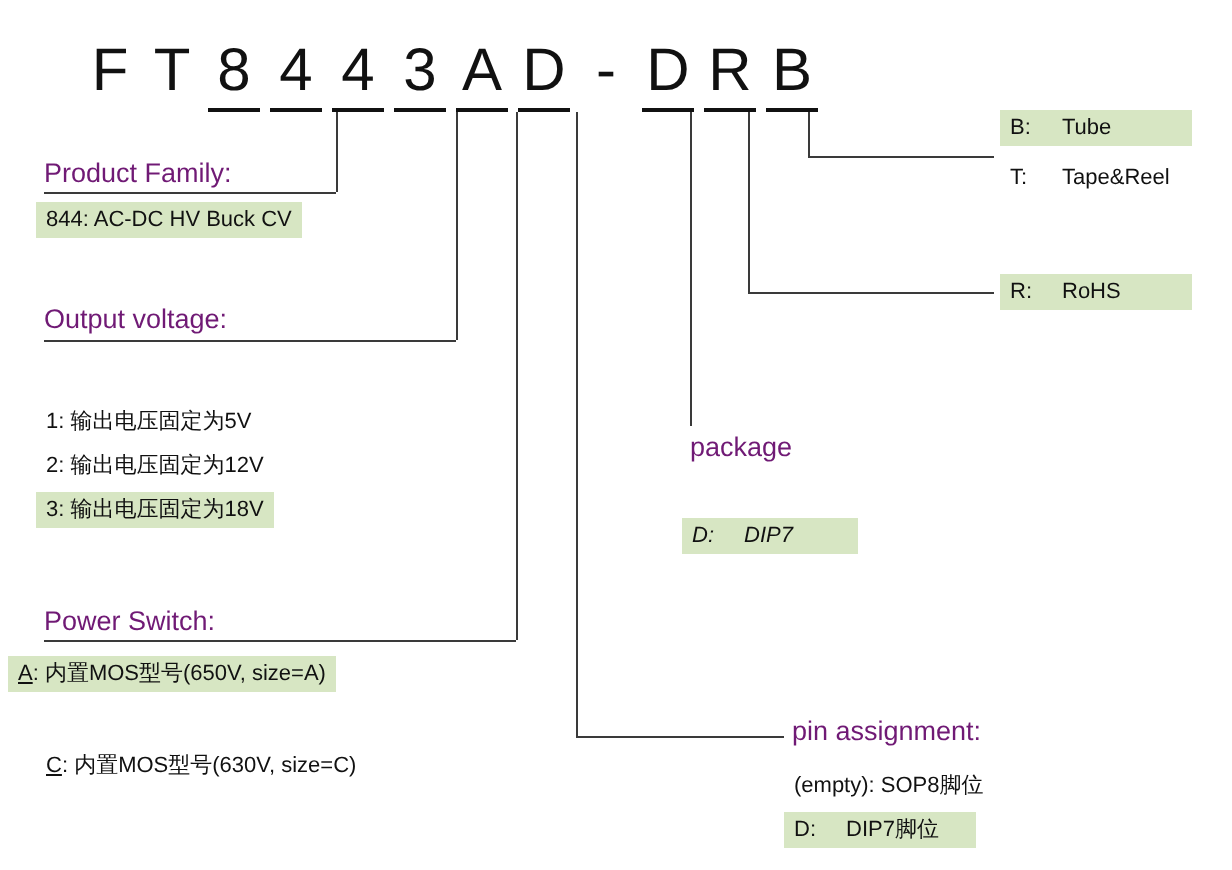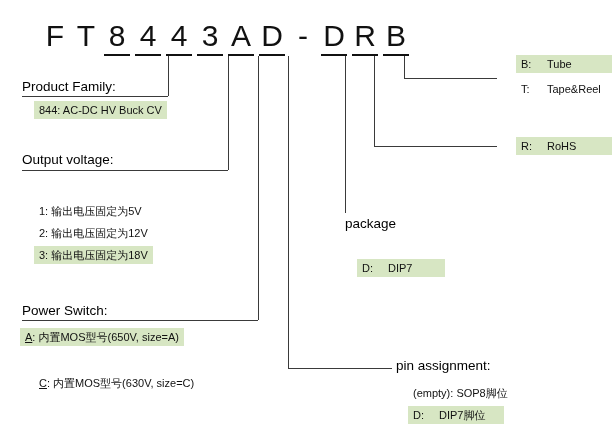--- a/index.html
+++ b/index.html
@@ -18,32 +18,32 @@
     text-align:center; color:#111; white-space:pre;
   }
   .ch.ul { border-bottom:2px solid #111; }
 
   
   .line { position:absolute; background:#3a3a3a; }
   .v { width:1px; }
   .h { height:1px; }
 
   
-  .sec-label { position:absolute; font-size:13.5px; color:#000000; white-space:nowrap; }
+  .sec-label { position:absolute; font-size:13.5px; color:#701a75; white-space:nowrap; }
 
   
   .opt {
     position:absolute; font-size:11px; line-height:14px;
-    padding:2px 5px; white-space:nowrap; color:#111;margin-left:16px;
+    padding:2px 5px; white-space:nowrap; color:#111;
   }
   .hl { background:#d7e6c3; }
   .code { display:inline-block; min-width:26px; }
   .u { text-decoration:underline; }
   .w96 { min-width:96px; }
-  .w88 { min-width:88px; }
+  .w88 { min-width:88px;font-style:italic; }
 </style>
 </head>
 <body>
 
 <div class="diagram">
 
   <span class="ch" style="left:42px">F</span>
   <span class="ch" style="left:73px">T</span>
   <span class="ch ul" style="left:104px">8</span>
   <span class="ch ul" style="left:135px">4</span>

